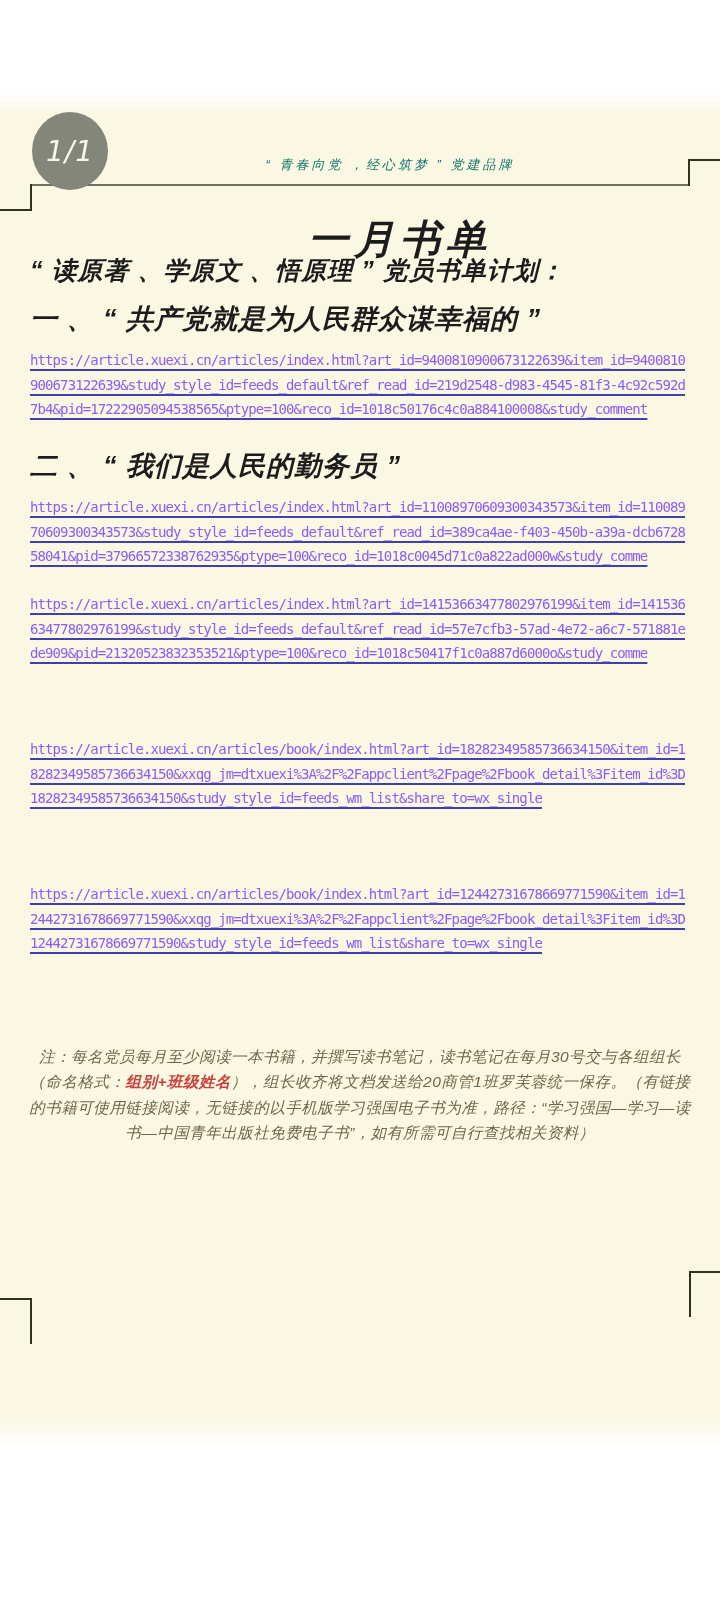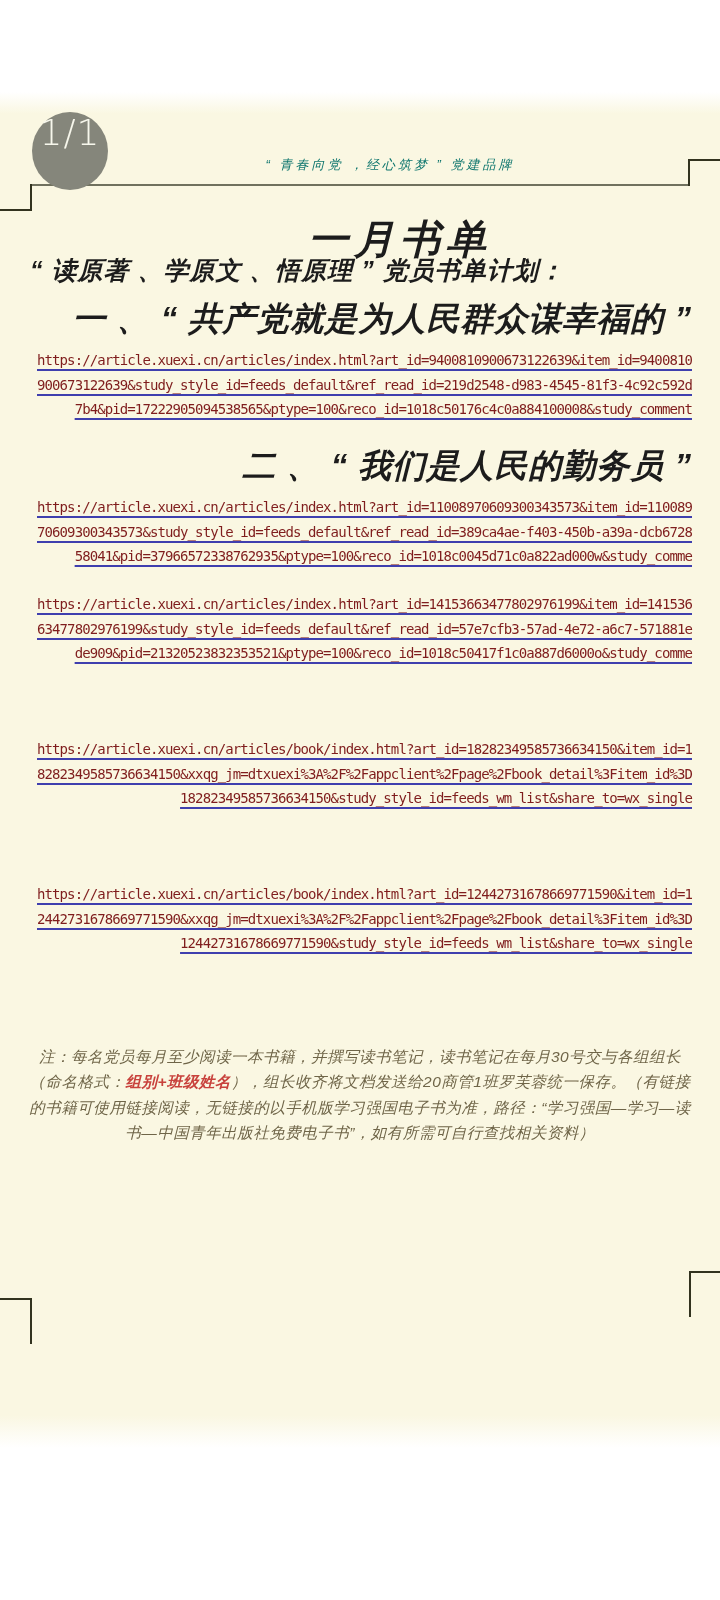--- a/index.html
+++ b/index.html
@@ -9,23 +9,23 @@
     font-family:"Liberation Sans",sans-serif;
   }
   .sheet{
     position:absolute;left:0;top:92px;width:720px;height:1356px;
     background:linear-gradient(180deg,#ffffff 0%,#faf7e2 1.6%,#faf7e2 97.6%,#ffffff 100%);
   }
   
   .badge{
     position:absolute;left:32px;top:112px;width:76px;height:78px;
     border-radius:50%;background:#85867b;z-index:3;
-    display:flex;align-items:flex-start;justify-content:center;
-    color:#f7f7ec;font-size:36px;font-weight:300;
-    font-family:"DejaVu Sans",sans-serif;letter-spacing:1px;
+    display:flex;align-items:center;justify-content:center;
+    color:#f7f7ec;font-size:28px;font-weight:300;
+    font-family:"DejaVu Sans",sans-serif;letter-spacing:1px;font-style:italic;
   }
   
   .motto{
     position:absolute;left:0;top:156px;width:100%;text-align:center;
     padding-left:60px;box-sizing:border-box;
     color:#0f766e;font-size:13px;letter-spacing:3px;font-style:italic;
     z-index:2;
   }
   
   .ln{position:absolute;z-index:1;}
@@ -43,35 +43,33 @@
   .doc-title{
     position:absolute;left:0;top:212px;width:100%;text-align:center;
     font-size:40px;font-weight:700;letter-spacing:6px;padding-left:40px;
   }
   .doc-subtitle{
     position:absolute;left:30px;top:254px;width:660px;
     font-size:25px;font-weight:700;letter-spacing:1px;
   }
   .item{position:absolute;left:30px;width:662px;}
   .item h2{
-    margin:0 0 10px 0;font-size:33px;font-weight:600;letter-spacing:1px;
+    margin:0 0 10px 0;font-size:27px;font-weight:600;letter-spacing:1px;
     line-height:38px;
-    text-align:right;
   }
   .item-1{top:300px;} .item-2{top:447px;} .item-3{top:592px;}
   .item-4{top:737px;} .item-5{top:882px;}
   .url{
     display:block;
     font-family:"DejaVu Sans Mono",monospace;
     font-size:14px;letter-spacing:-0.9px;line-height:24.5px;
-    color:#7f1d1d;word-break:break-all;
+    color:#8b5cf6;word-break:break-all;
     text-decoration:underline;text-decoration-thickness:1.5px;
     text-underline-offset:4px;text-decoration-color:#3f3fae;
     cursor:pointer;
-    text-align:right;
   }
   .note{
     position:absolute;left:28px;top:1028px;width:664px;
     font-size:15.5px;line-height:25.5px;color:#6f6548;
     font-style:italic;letter-spacing:0.5px;text-align:center;
   }
   .note .hl{color:#c8423c;font-weight:600;}
 </style>
 </head>
 <body>

